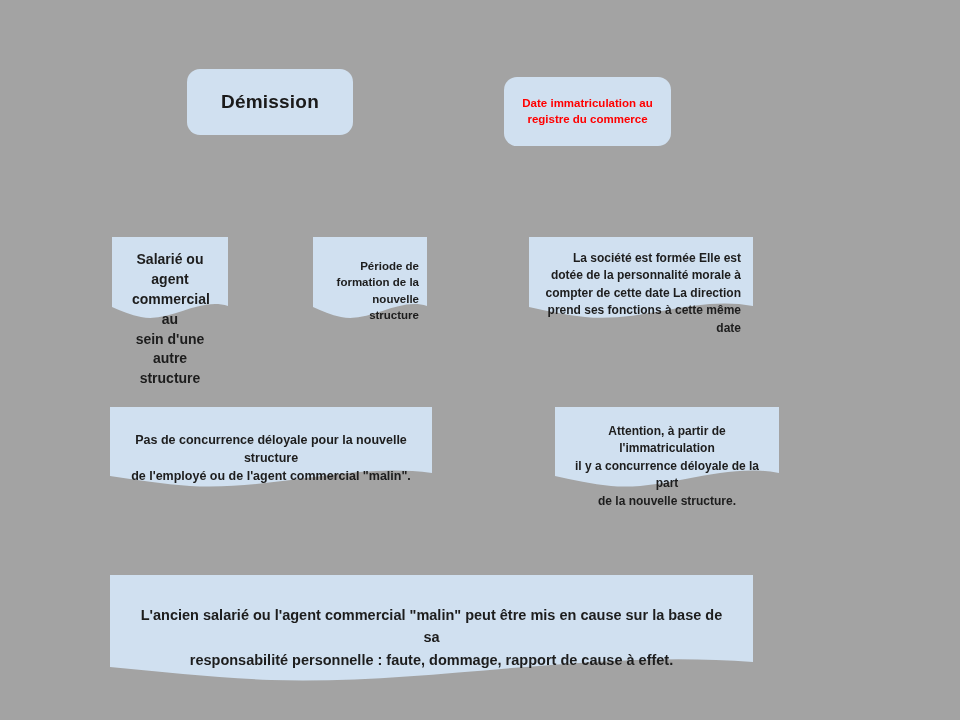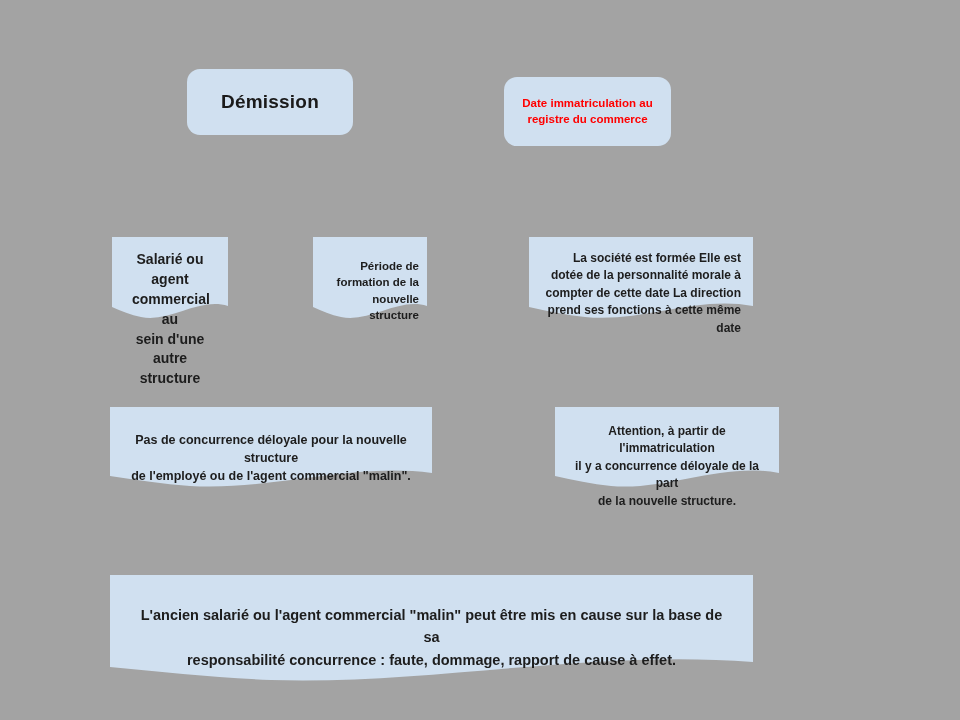--- a/index.html
+++ b/index.html
@@ -132,16 +132,16 @@
     <div class="note-text">Attention, à partir de l'immatriculation
 il y a concurrence déloyale de la part
 de la nouvelle structure.</div>
   </div>
 
   <div class="note n-ancien" style="left:110px; top:575px; width:643px; height:110px;">
     <svg viewBox="0 0 643 110" preserveAspectRatio="none">
       <path d="M0,0 H643 V87 C483,74 322,110 161,105 C107,103 54,97 0,92 Z" fill="#d0e0f0"></path>
     </svg>
     <div class="note-text">L'ancien salarié ou l'agent commercial "malin" peut être mis en cause sur la base de sa
-responsabilité concurrence : faute, dommage, rapport de cause à effet.</div>
+responsabilité personnelle : faute, dommage, rapport de cause à effet.</div>
   </div>
 
 </div>
 
 </body></html>

